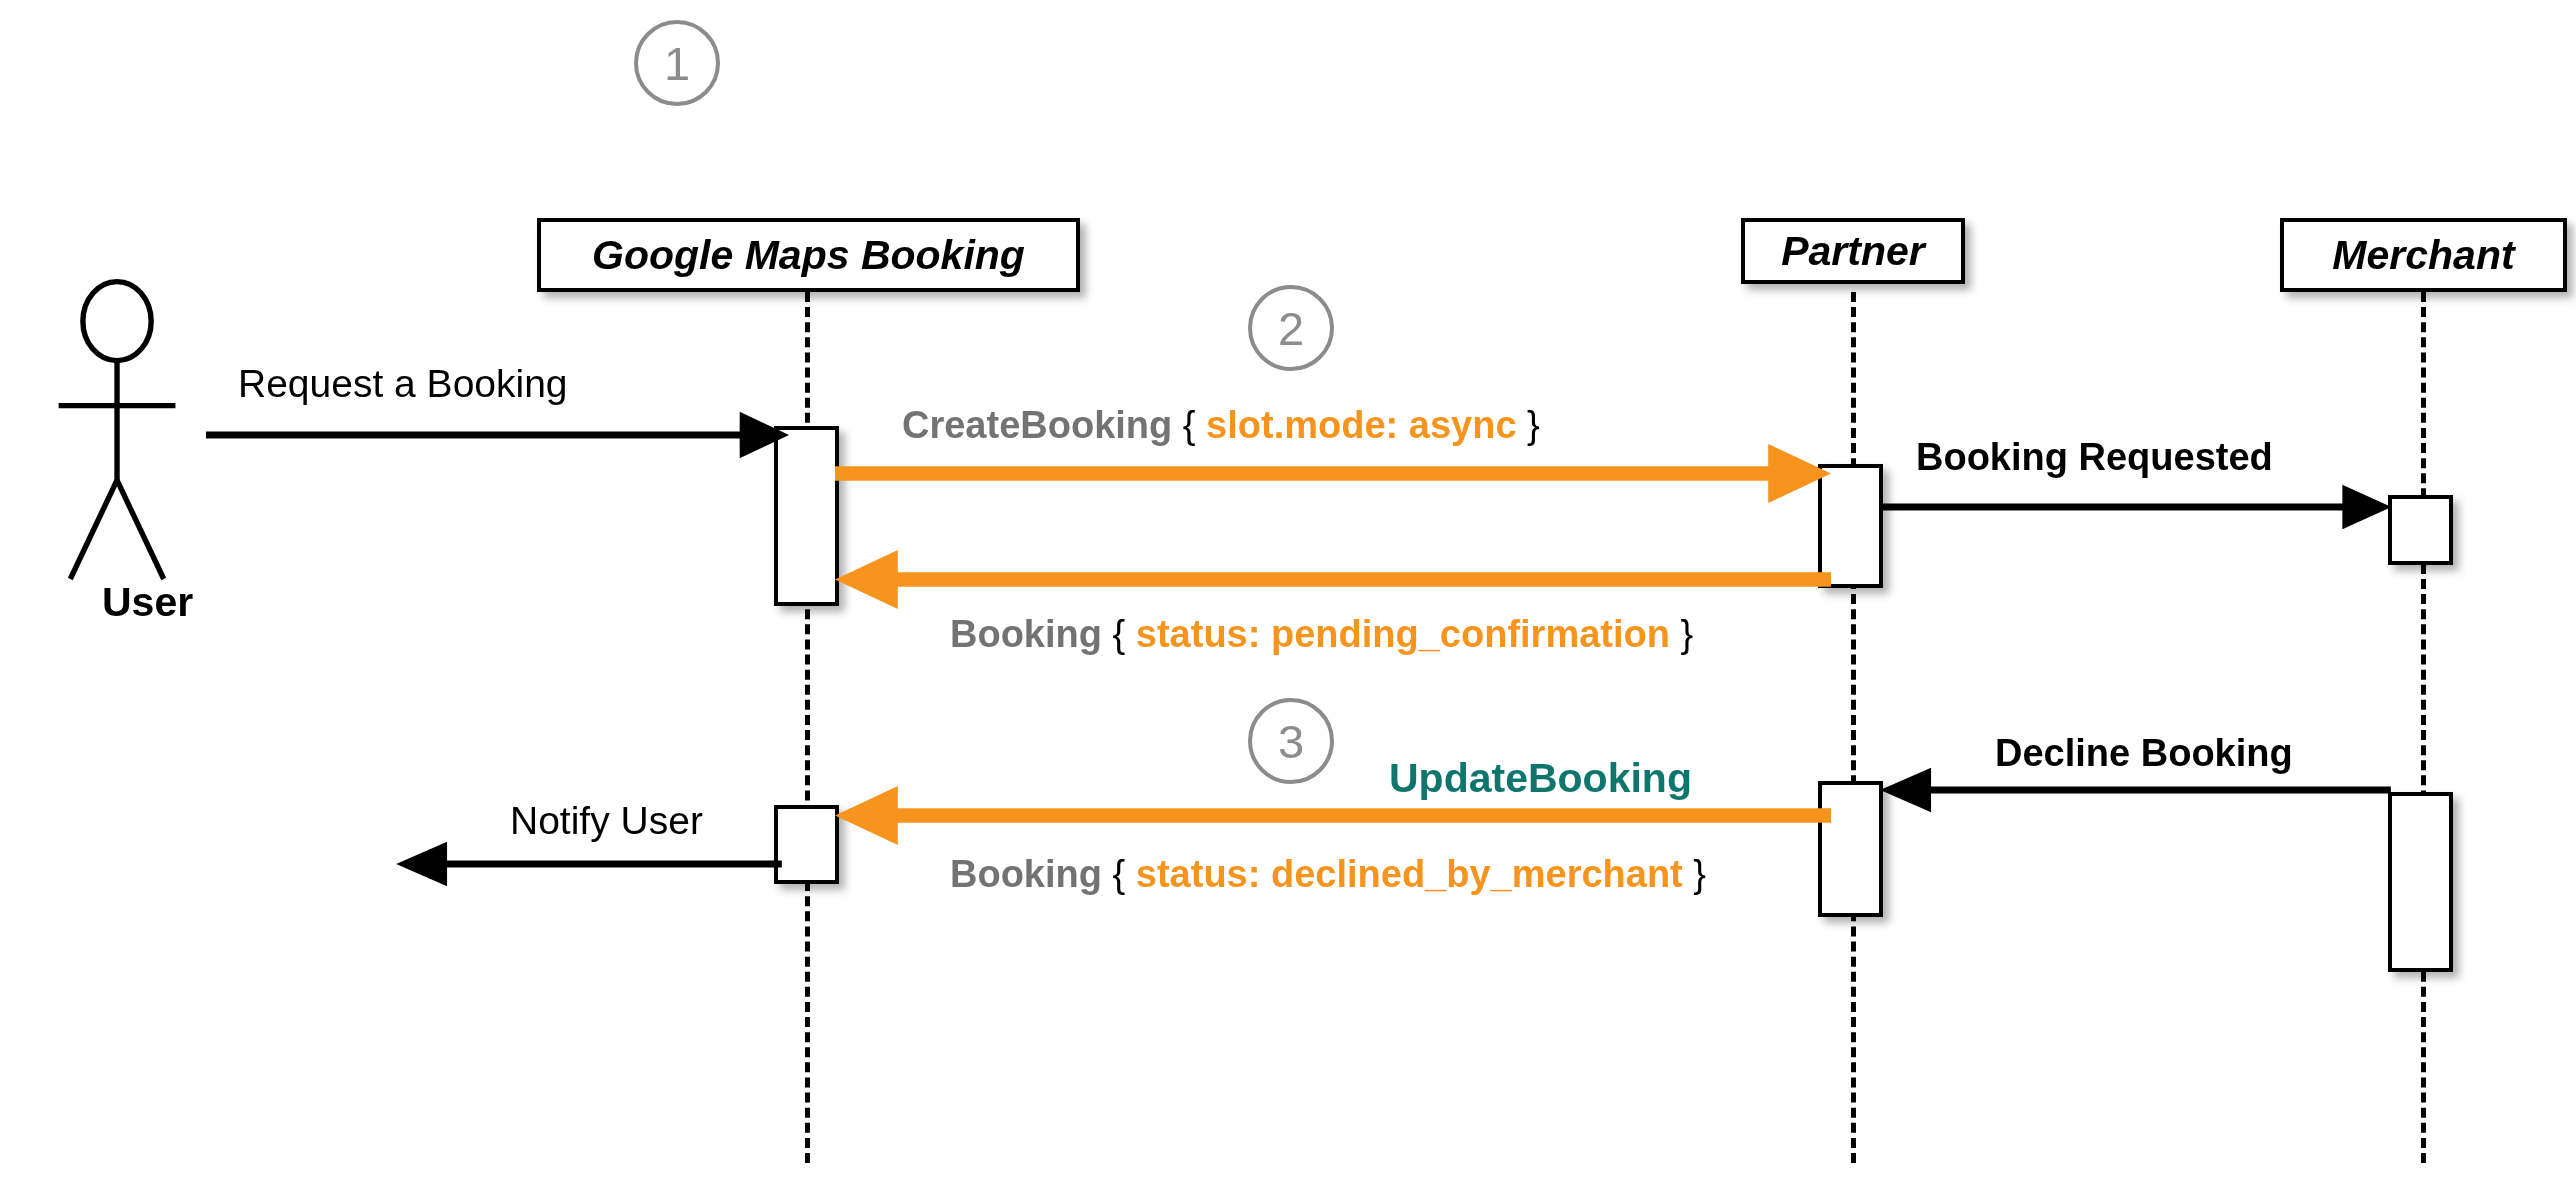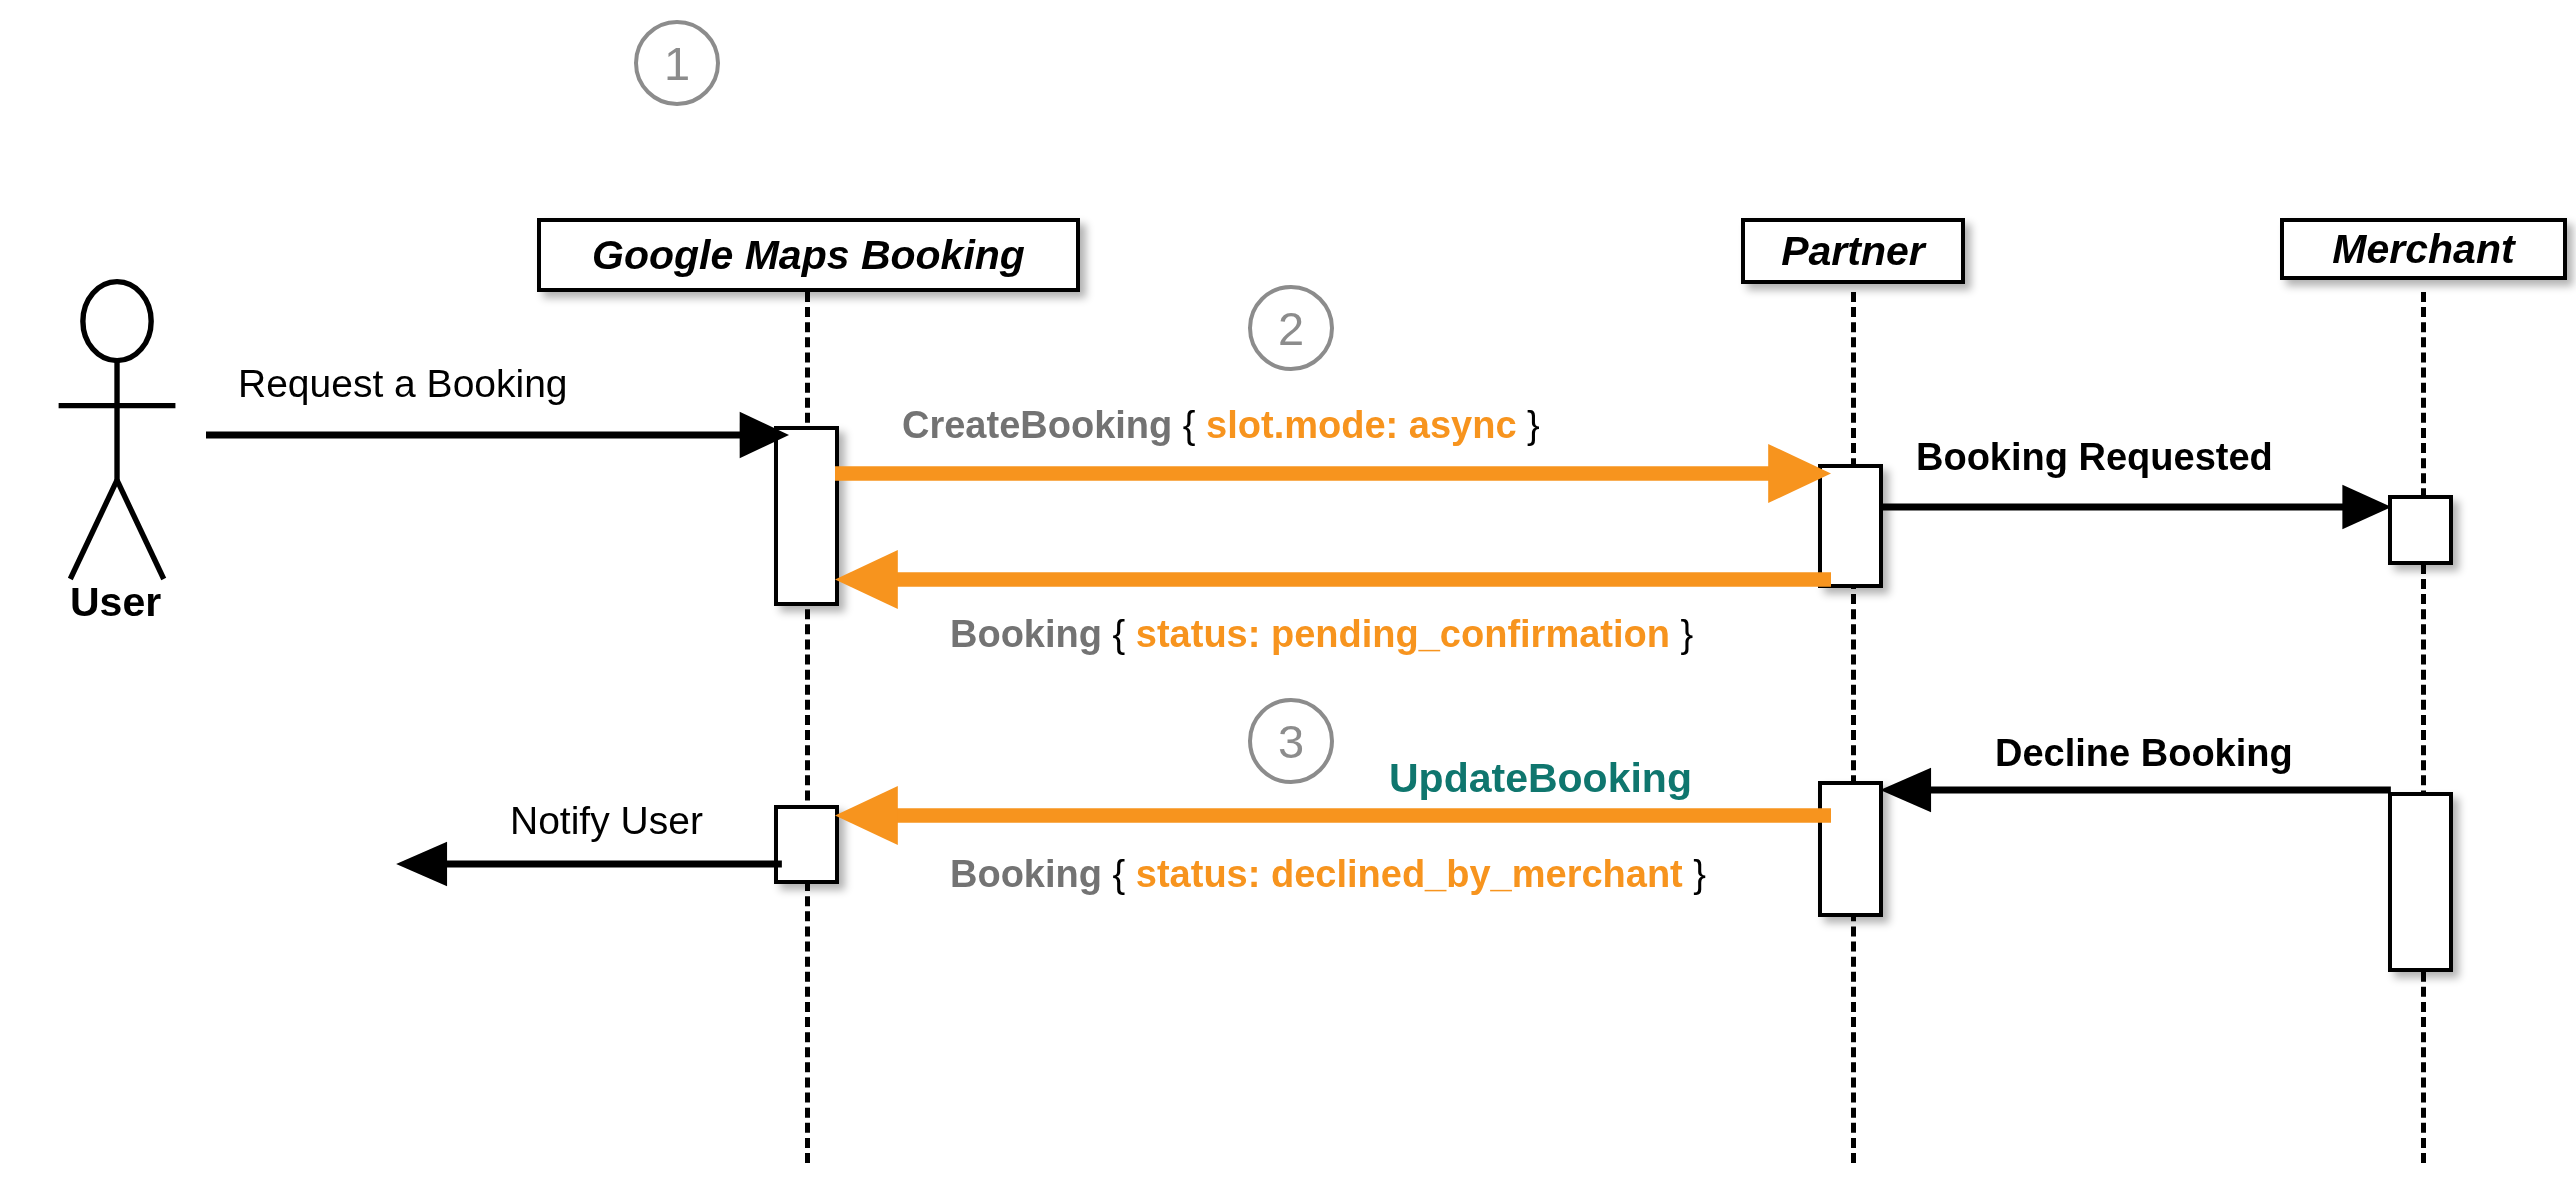--- a/index.html
+++ b/index.html
@@ -77,20 +77,21 @@
   
   .actor {
     position: absolute;
   }
   .actor-label {
     position: absolute;
     font-weight: bold;
     font-size: 41px;
     color: #000000;
     white-space: nowrap;
+    margin-left: 32px;
   }
 
   
   .msg {
     position: absolute;
   }
   .msg-label {
     position: absolute;
     white-space: nowrap;
     font-size: 38px;
@@ -114,21 +115,21 @@
   </div>
 
   <div class="participant" style="left:537px; top:218px; width:543px; height:74px;">
     <span>Google Maps Booking</span>
   </div>
 
   <div class="participant" style="left:1741px; top:218px; width:224px; height:66px;">
     <span>Partner</span>
   </div>
 
-  <div class="participant" style="left:2280px; top:218px; width:287px; height:62px;">
+  <div class="participant" style="left:2280px; top:218px; width:287px; height:74px;">
     <span>Merchant</span>
   </div>
 
   <div class="step-circle" style="left:1248px; top:285px; width:86px; height:86px;">
     <span>2</span>
   </div>
 
   <div class="step-circle" style="left:1248px; top:698px; width:86px; height:86px;">
     <span>3</span>
   </div>

